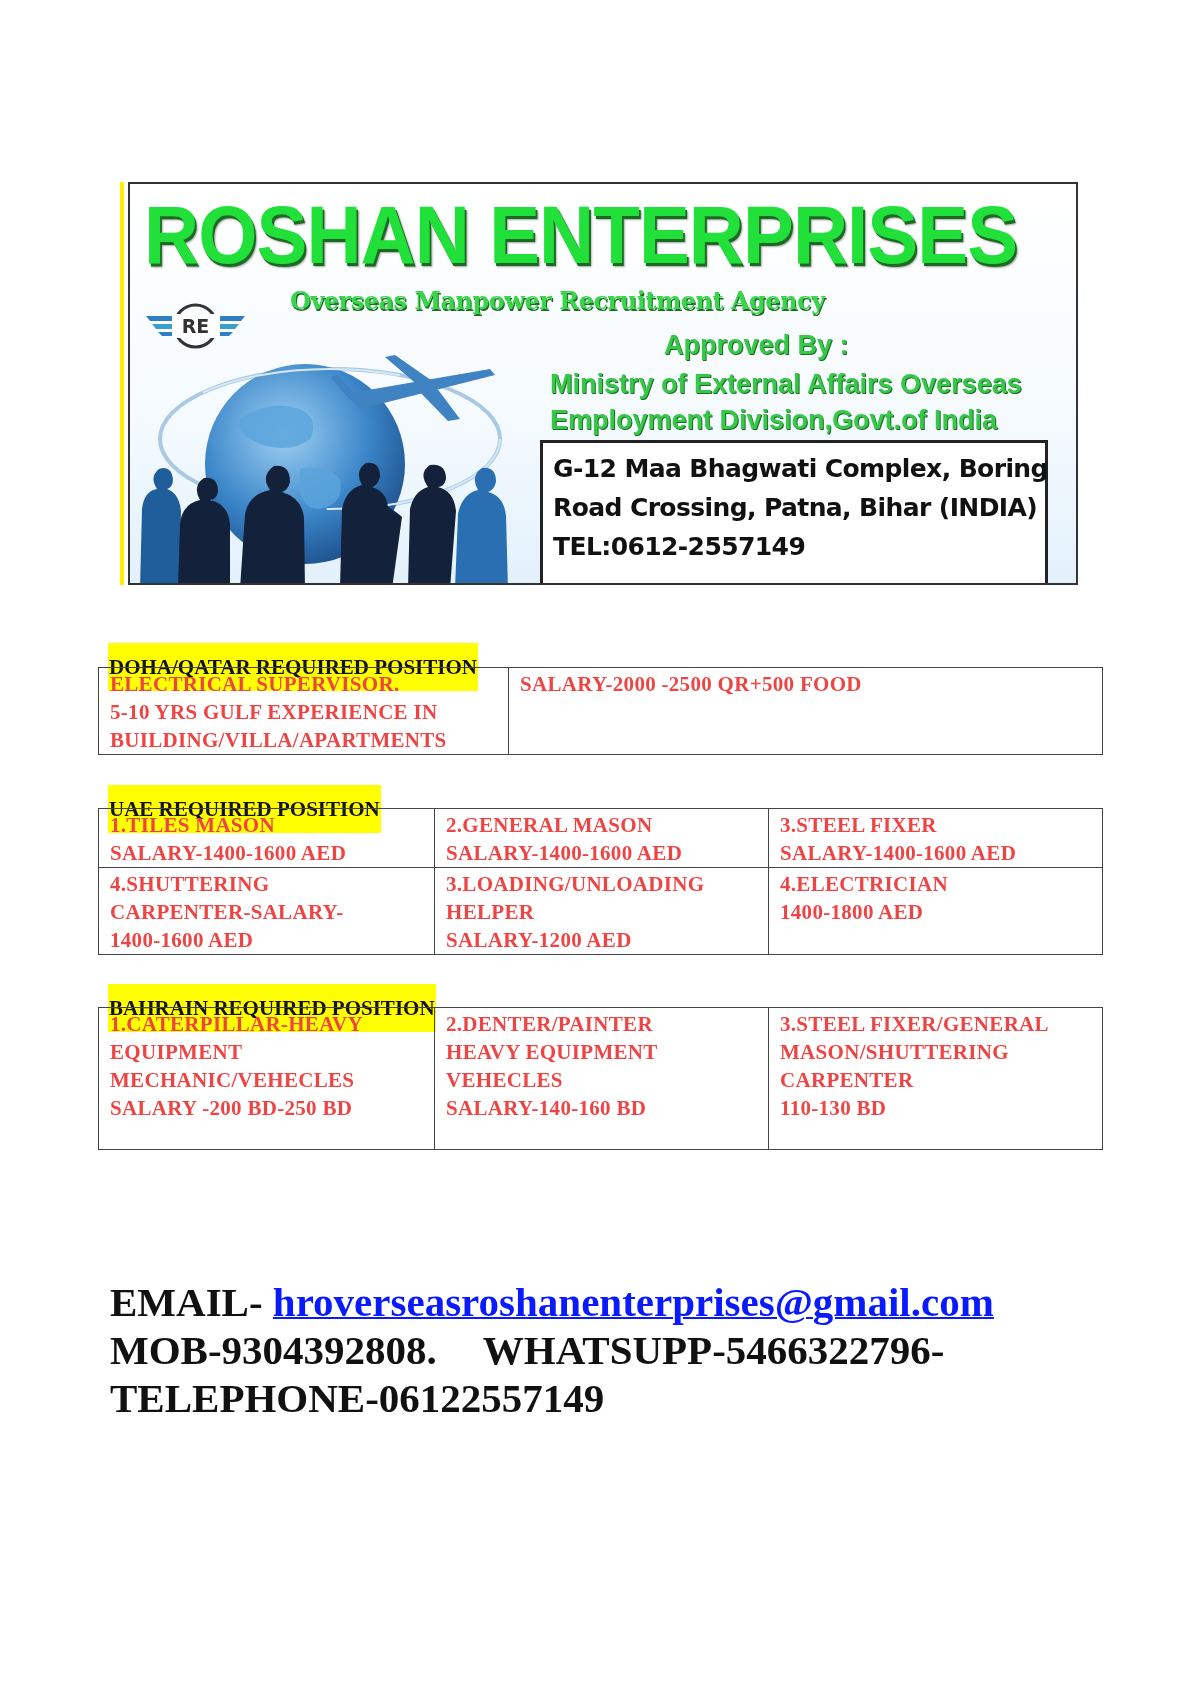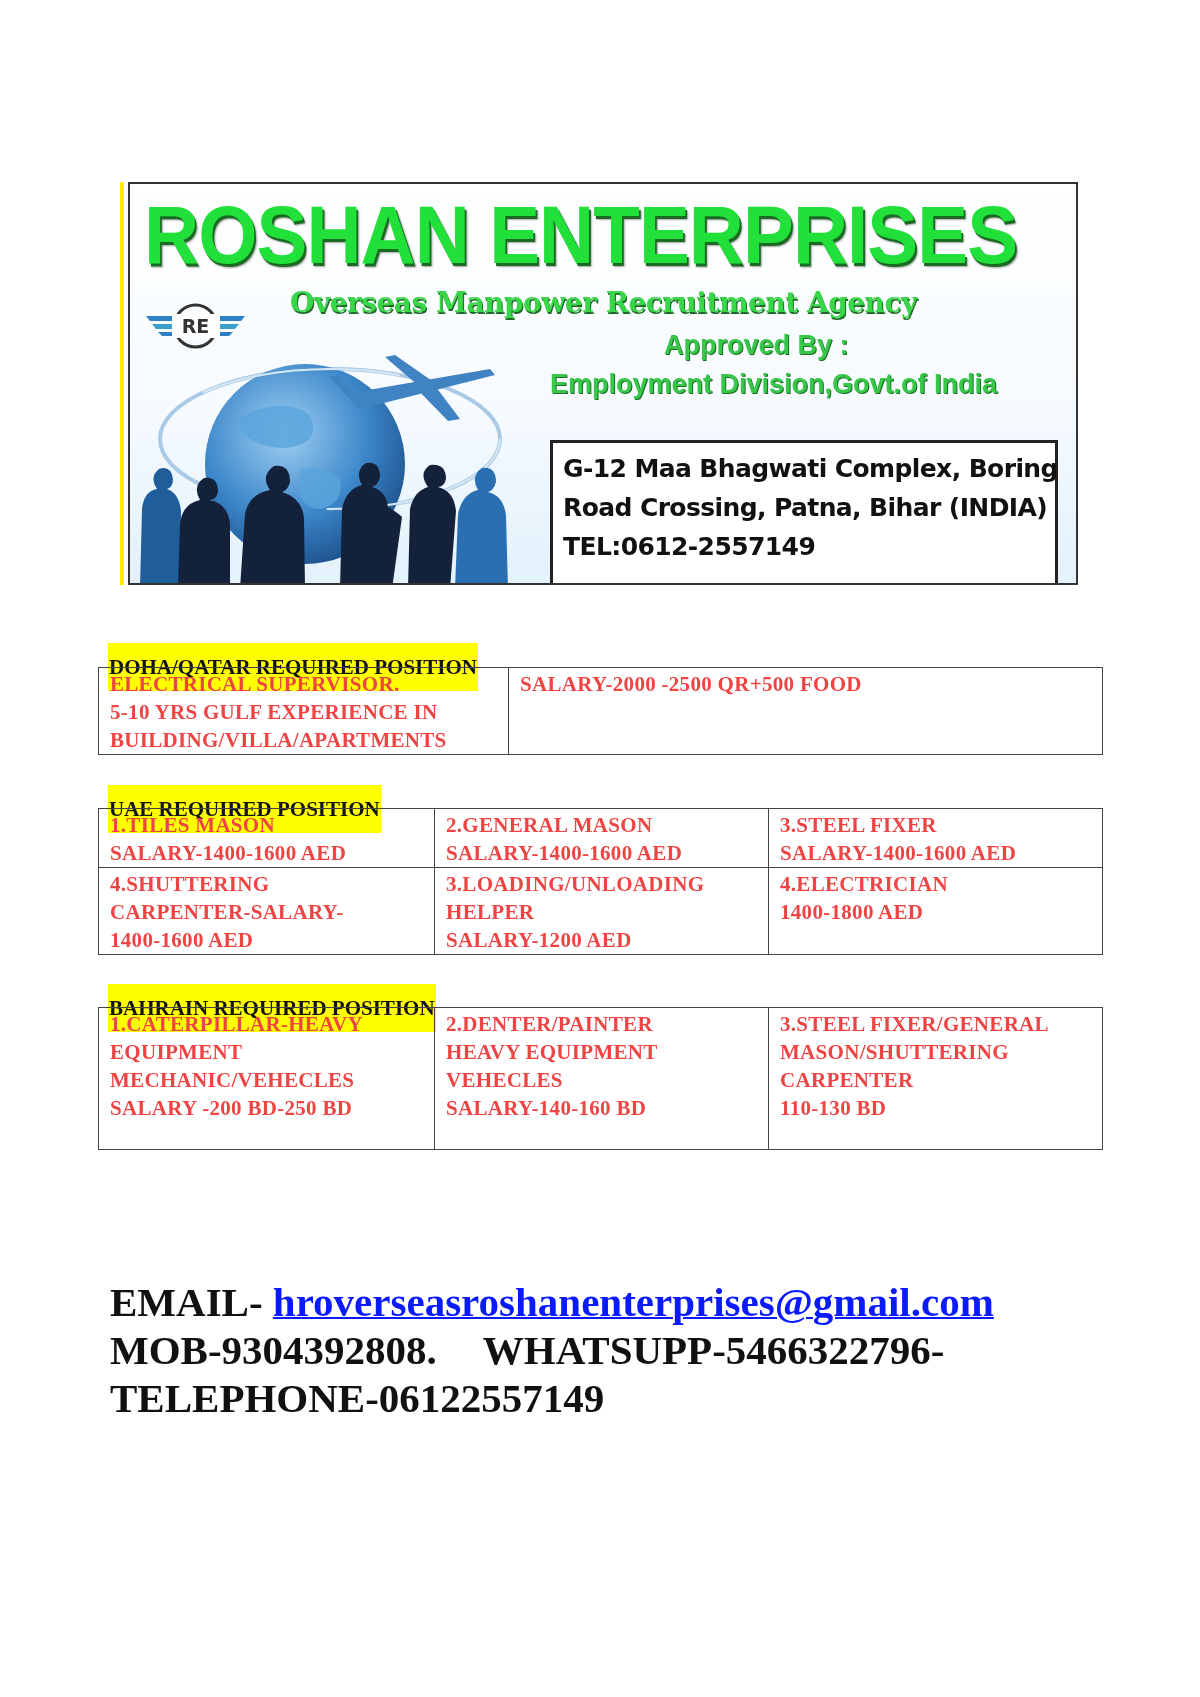--- a/index.html
+++ b/index.html
@@ -6,27 +6,27 @@
   body { width: 1200px; height: 1697px; position: relative; overflow: hidden; font-family: "Liberation Serif", serif; color: #111; }
 
   
   .banner { position: absolute; left: 120px; top: 182px; width: 958px; height: 403px;
             border-left: 4px solid #ffee00; box-sizing: border-box; }
   .banner-inner { position: absolute; left: 4px; top: 0; right: 0; bottom: 0;
                   border: 2px solid #333; background: linear-gradient(180deg,#ffffff 0%, #f6fbff 55%, #e3f1fb 100%); overflow: hidden; }
   .brand-title { position: absolute; left: 14px; top: 10px; width: 930px; text-align: center;
                  font-family: "Liberation Sans", sans-serif; font-weight: 700; font-size: 82px; letter-spacing: -1px;
                  color: #22e03a; text-shadow: 2px 3px 0 #1a6b22, 3px 4px 2px rgba(0,0,0,0.35); line-height: 1; transform: scaleX(0.93); transform-origin: left top; white-space: nowrap; }
-  .brand-sub { position: absolute; left: 160px; top: 102px; font-family: "DejaVu Serif", serif; font-weight: 700; font-size: 28px;
+  .brand-sub { position: absolute; left: 160px; top: 102px; font-family: "DejaVu Serif", serif; font-weight: 700; font-size: 24px;
                color: #39d64a; text-shadow: 1px 2px 0 #1c6a24; white-space: nowrap; letter-spacing: -0.5px; }
   .approved { position: absolute; left: 534px; top: 146px; font-family: "Liberation Sans", sans-serif; font-weight: 700; font-size: 27px;
               color: #37c84a; text-shadow: 1px 1px 0 #1e6b25; white-space: nowrap; }
   .ministry { position: absolute; left: 420px; top: 182px; font-family: "Liberation Sans", sans-serif; font-weight: 700; font-size: 27px;
               color: #37c84a; text-shadow: 1px 1px 0 #1e6b25; white-space: nowrap; line-height: 36px; }
-  .address-box { position: absolute; left: 420px; top: 256px; width: 508px; height: 147px; border: 3px solid #222; border-bottom: none;
+  .address-box { position: absolute; left: 410px; top: 256px; width: 508px; height: 147px; border: 3px solid #222; border-bottom: none;
                  background: #ffffff; box-sizing: border-box; padding: 6px 0 0 10px; }
   .address-line { font-family: "DejaVu Sans", sans-serif; font-weight: 700; font-size: 25px; line-height: 39px; color: #111; white-space: nowrap; letter-spacing: -0.6px; }
   .logo { position: absolute; left: 8px; top: 110px; width: 115px; height: 60px; }
   .illustration { position: absolute; left: 0; top: 165px; width: 405px; height: 240px; }
 
   
   .section-title { position: absolute; left: 108px; background: #ffff00; font-weight: 700; font-size: 21px; line-height: 22px;
                    padding: 13px 1px; white-space: nowrap; color: #111; }
   table.jobs { position: absolute; left: 98px; width: 1004px; border-collapse: collapse; table-layout: fixed; }
   table.jobs td { border: 1.5px solid #444; vertical-align: top; padding: 2px 10px 0 11px;
@@ -85,20 +85,21 @@
         <path d="M48 240 L50 175 q2 -20 20 -24 q-8 -14 4 -22 q14 -2 14 14 q-2 8 -8 8 q18 4 20 24 L100 240 Z"></path>
         <path d="M110 240 L115 165 q4 -20 25 -24 q-10 -14 4 -24 q16 -2 16 16 q-2 8 -8 10 q20 6 22 26 L175 240 Z"></path>
         <path d="M210 240 L212 160 q4 -20 20 -24 q-8 -14 4 -22 q14 -2 14 14 q-2 8 -8 10 q14 4 16 20 q10 6 14 10 L262 240 Z"></path>
         <path d="M278 240 L280 160 q4 -18 18 -22 q-10 -14 2 -22 q16 -2 16 14 q-2 8 -8 8 q16 4 18 24 L320 240 Z"></path>
         <path d="M325 240 L328 165 q4 -20 20 -24 q-8 -14 4 -22 q14 -2 14 14 q-2 8 -8 10 q16 4 18 24 L378 240 Z" fill="#2a6fb1"></path>
       </g>
     </svg>
 
     <div class="approved">Approved By :</div>
     <div class="ministry">
+      <div>Ministry of External Affairs Overseas</div>
       <div>Employment Division,Govt.of India</div>
     </div>
 
     <div class="address-box">
       <div class="address-line">G-12 Maa Bhagwati Complex, Boring</div>
       <div class="address-line">Road Crossing, Patna, Bihar (INDIA)</div>
       <div class="address-line">TEL:0612-2557149</div>
     </div>
   </div>
 </div>

